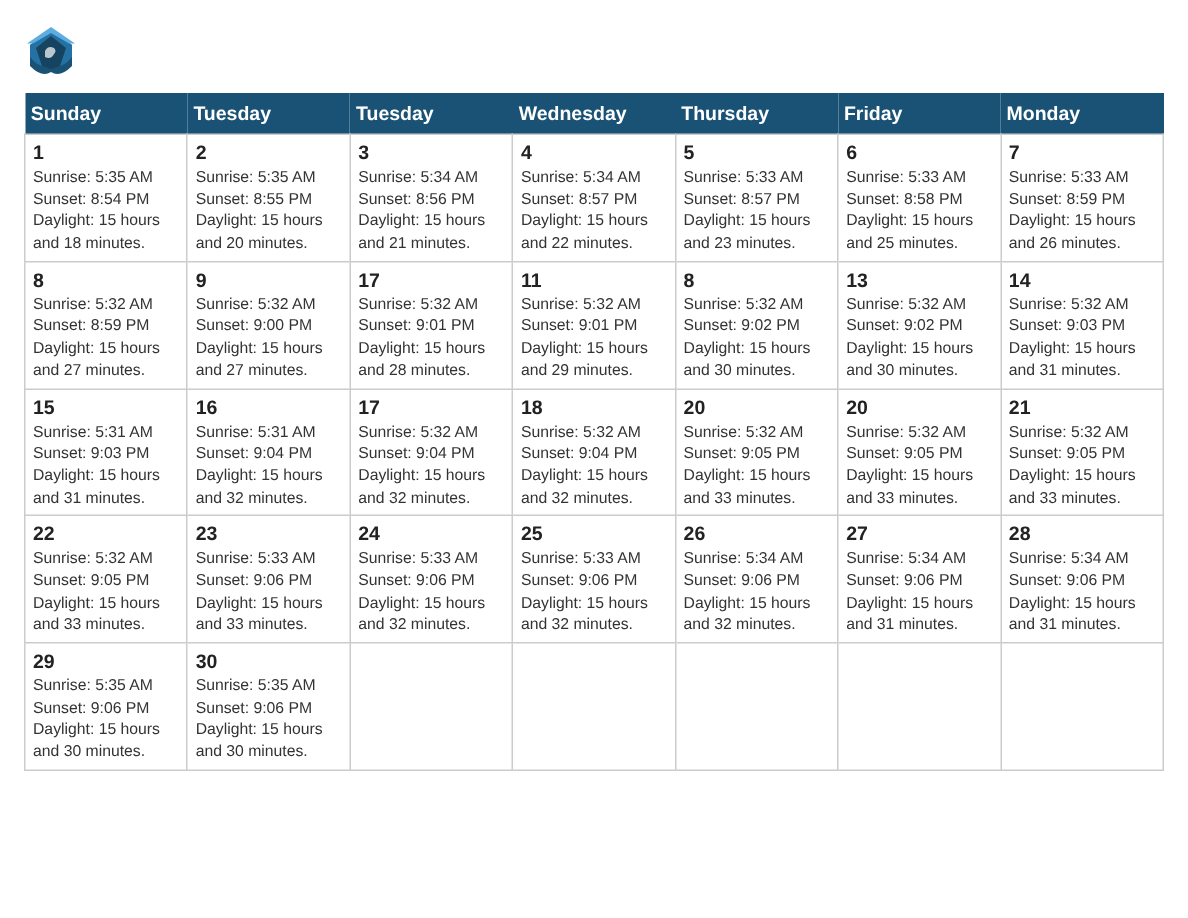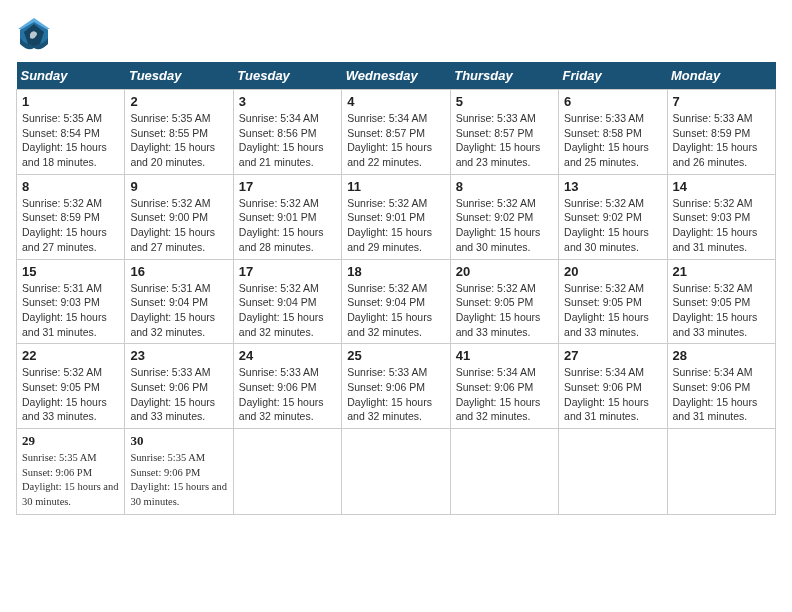--- a/index.html
+++ b/index.html
@@ -48,33 +48,31 @@
       border-collapse: collapse;
       font-size: 11px;
     }
     .calendar th {
       background: #1a5276;
       color: #fff;
       padding: 6px 4px;
       text-align: left;
       font-size: 13px;
       font-weight: bold;
-      font-style: italic;
     }
     .calendar td {
       border: 1px solid #ccc;
       vertical-align: top;
       padding: 4px 5px;
       width: 108px;
       height: 80px;
       background: #fff;
     }
     .calendar tr:last-child td {
       height: 70px;
-      font-family: Liberation Serif, serif;
     }
     .day-number {
       font-size: 13px;
       font-weight: bold;
       color: #222;
       display: block;
       margin-bottom: 2px;
     }
     .day-detail {
       color: #333;
@@ -222,21 +220,21 @@
       </td>
         <td>
         <span class="day-number">24</span>
         <span class="day-detail">Sunrise: 5:33 AM<br>Sunset: 9:06 PM<br>Daylight: 15 hours and 32 minutes.</span>
       </td>
         <td>
         <span class="day-number">25</span>
         <span class="day-detail">Sunrise: 5:33 AM<br>Sunset: 9:06 PM<br>Daylight: 15 hours and 32 minutes.</span>
       </td>
         <td>
-        <span class="day-number">41</span>
+        <span class="day-number">26</span>
         <span class="day-detail">Sunrise: 5:34 AM<br>Sunset: 9:06 PM<br>Daylight: 15 hours and 32 minutes.</span>
       </td>
         <td>
         <span class="day-number">27</span>
         <span class="day-detail">Sunrise: 5:34 AM<br>Sunset: 9:06 PM<br>Daylight: 15 hours and 31 minutes.</span>
       </td>
         <td>
         <span class="day-number">28</span>
         <span class="day-detail">Sunrise: 5:34 AM<br>Sunset: 9:06 PM<br>Daylight: 15 hours and 31 minutes.</span>
       </td>

